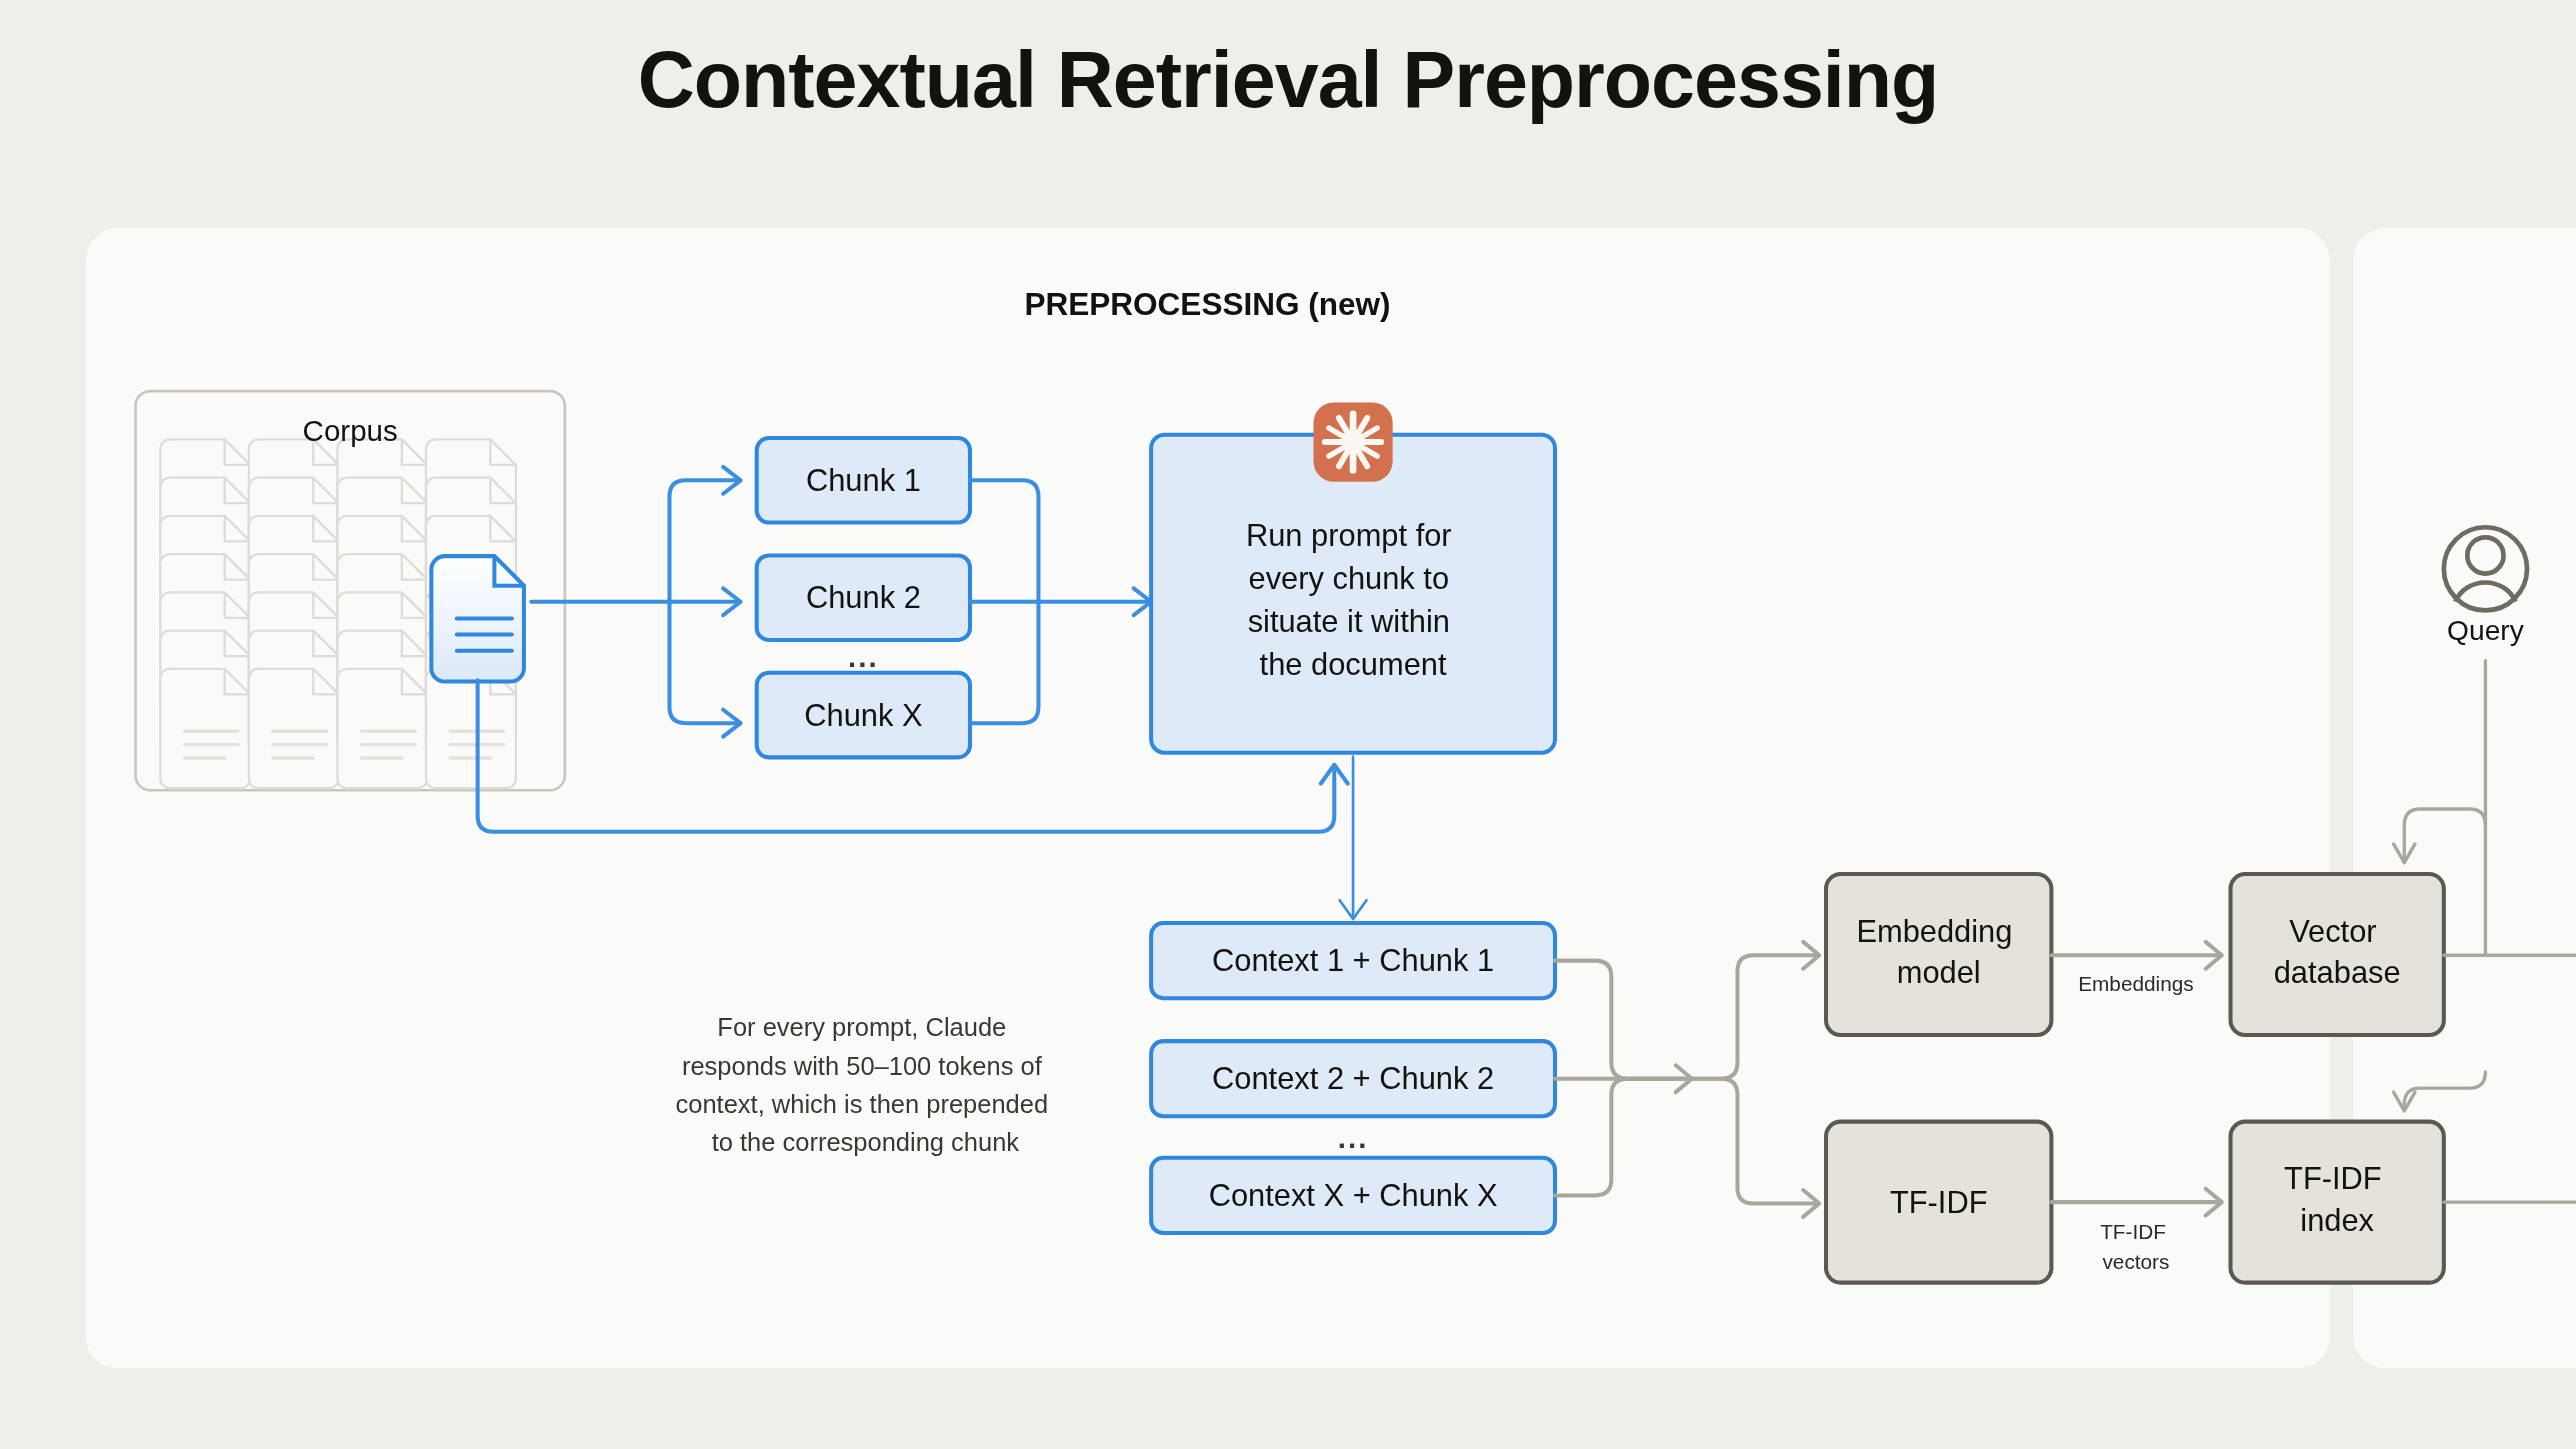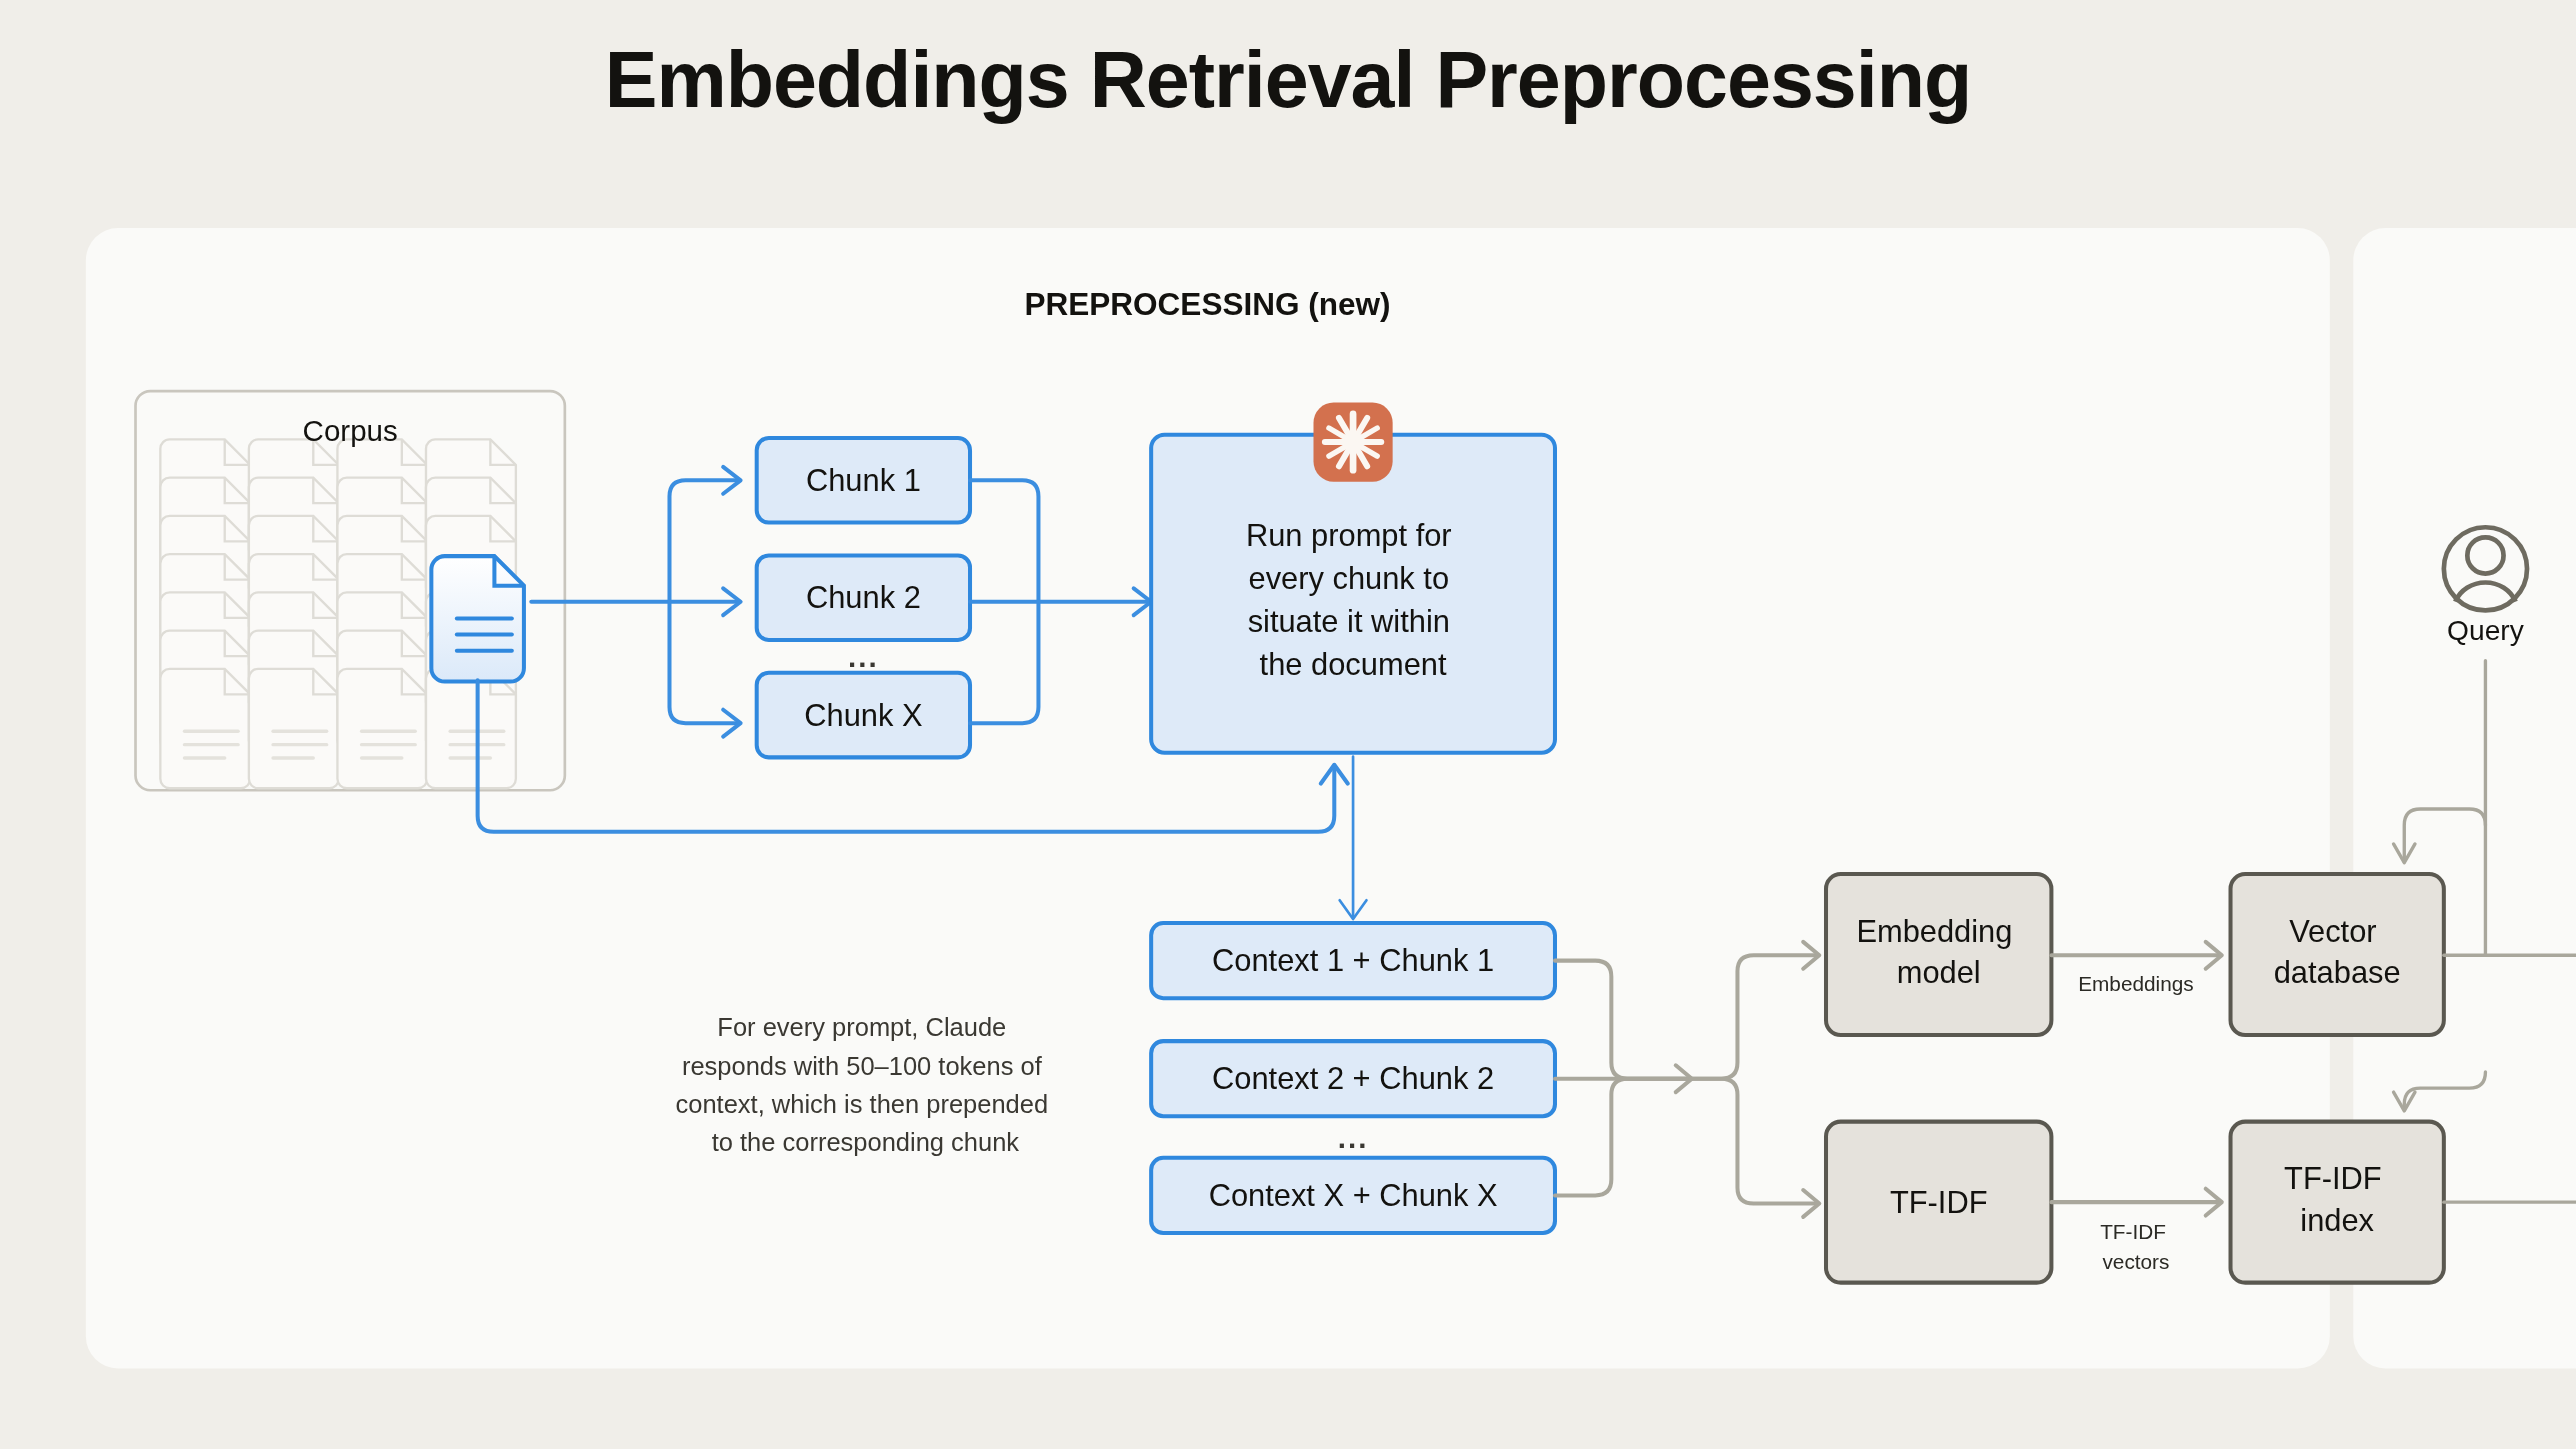--- a/index.html
+++ b/index.html
@@ -44,21 +44,21 @@
   .t-note{font-size:38px;fill:#3A3832;}
   .t-edge{font-size:31px;fill:#2B2A25;}
   .t-query{font-size:42px;}
   .t-dots{font-size:44px;font-weight:700;fill:#3A3832;letter-spacing:3px;}
   .claude-tile{fill:#D3714E;}
   .claude-ray{stroke:#FBF7F2;stroke-linecap:round;}
 </style>
 </head>
 <body>
 
-<div id="page-title">Embeddings Retrieval Preprocessing</div>
+<div id="page-title">Contextual Retrieval Preprocessing</div>
 
 <svg id="diagram" width="2576" height="1449" viewBox="0 0 3840 2160">
 
   <rect class="panel-main" x="128" y="340" width="3345" height="1700" rx="48"></rect>
   <rect class="panel-side" x="3508" y="340" width="800" height="1700" rx="48"></rect>
 
   <text class="t-section" x="1800" y="470" text-anchor="middle">PREPROCESSING (new)</text>
 
   <rect class="corpus-frame" x="202" y="583" width="640" height="595" rx="22"></rect>
 

